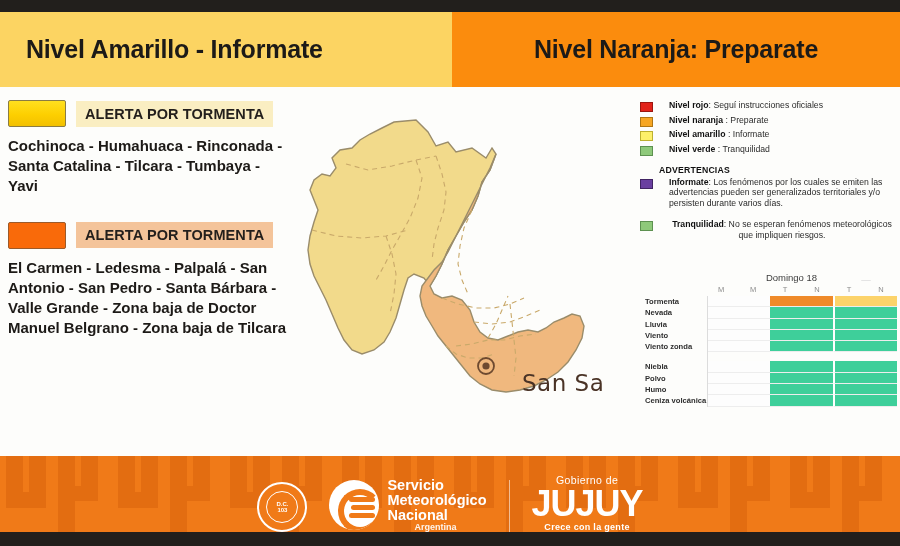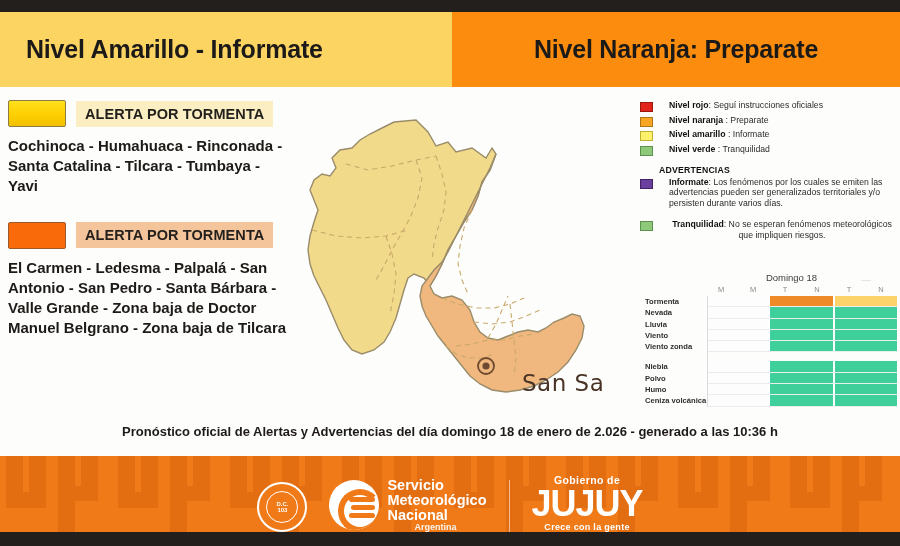--- a/index.html
+++ b/index.html
@@ -89,21 +89,21 @@
   .smn{display:flex;align-items:center;gap:8px;}
   .smn-mark{width:50px;height:50px;border-radius:50%;background:#ffffff;position:relative;overflow:hidden;}
   .smn-mark .bar{position:absolute;height:5px;background:#f07a18;border-radius:3px;}
   .smn-mark .ring{position:absolute;left:9px;top:9px;width:32px;height:32px;border:6px solid #f07a18;border-radius:50%;border-right-color:transparent;}
   .smn-txt{color:#ffffff;line-height:1.03;}
   .smn-txt .l1{font-size:14.5px;font-weight:bold;}
   .smn-txt .l4{font-size:9px;font-weight:bold;opacity:0.92;margin-left:27px;}
   .divider{width:1px;height:52px;background:rgba(255,255,255,0.55);}
 
   .jujuy{color:#ffffff;text-align:center;line-height:1;}
-  .jujuy .top{font-size:10.5px;font-weight:bold;letter-spacing:0.4px;margin-top:47px;}
+  .jujuy .top{font-size:10.5px;font-weight:normal;letter-spacing:0.4px;margin-top:47px;}
   .jujuy .big{font-size:36px;font-weight:bold;letter-spacing:-1px;margin:1px 0 1px;}
   .jujuy .sub{font-size:9px;font-weight:bold;letter-spacing:0.3px;}
 </style>
 </head>
 <body>
 
 <div class="page">
 
   <div class="top-strip"></div>
 
@@ -338,21 +338,20 @@
             <div class="tcell c-blank"></div>
             <div class="tcell c-green"></div>
             <div class="tcell c-green"></div>
             <div class="tcell c-green sep"></div>
             <div class="tcell c-green"></div>
           </div>
         </div>
       </div>
   </div>
 
-  <div class="foot-line">Pronóstico oficial de Alertas y Advertencias del día domingo 18 de enero de 2.026 - generado a las 10:36 h</div>
 
   <div class="band">
     <svg class="band-pattern" viewBox="0 0 900 76" preserveAspectRatio="none">
       <defs>
         <pattern id="jjpat" width="112" height="76" patternUnits="userSpaceOnUse">
           <g fill="#d8620c">
             <rect x="6" y="0" width="17" height="52"></rect>
             <rect x="6" y="36" width="40" height="16"></rect>
             <rect x="29" y="0" width="17" height="40"></rect>
             <rect x="58" y="0" width="17" height="76"></rect>

